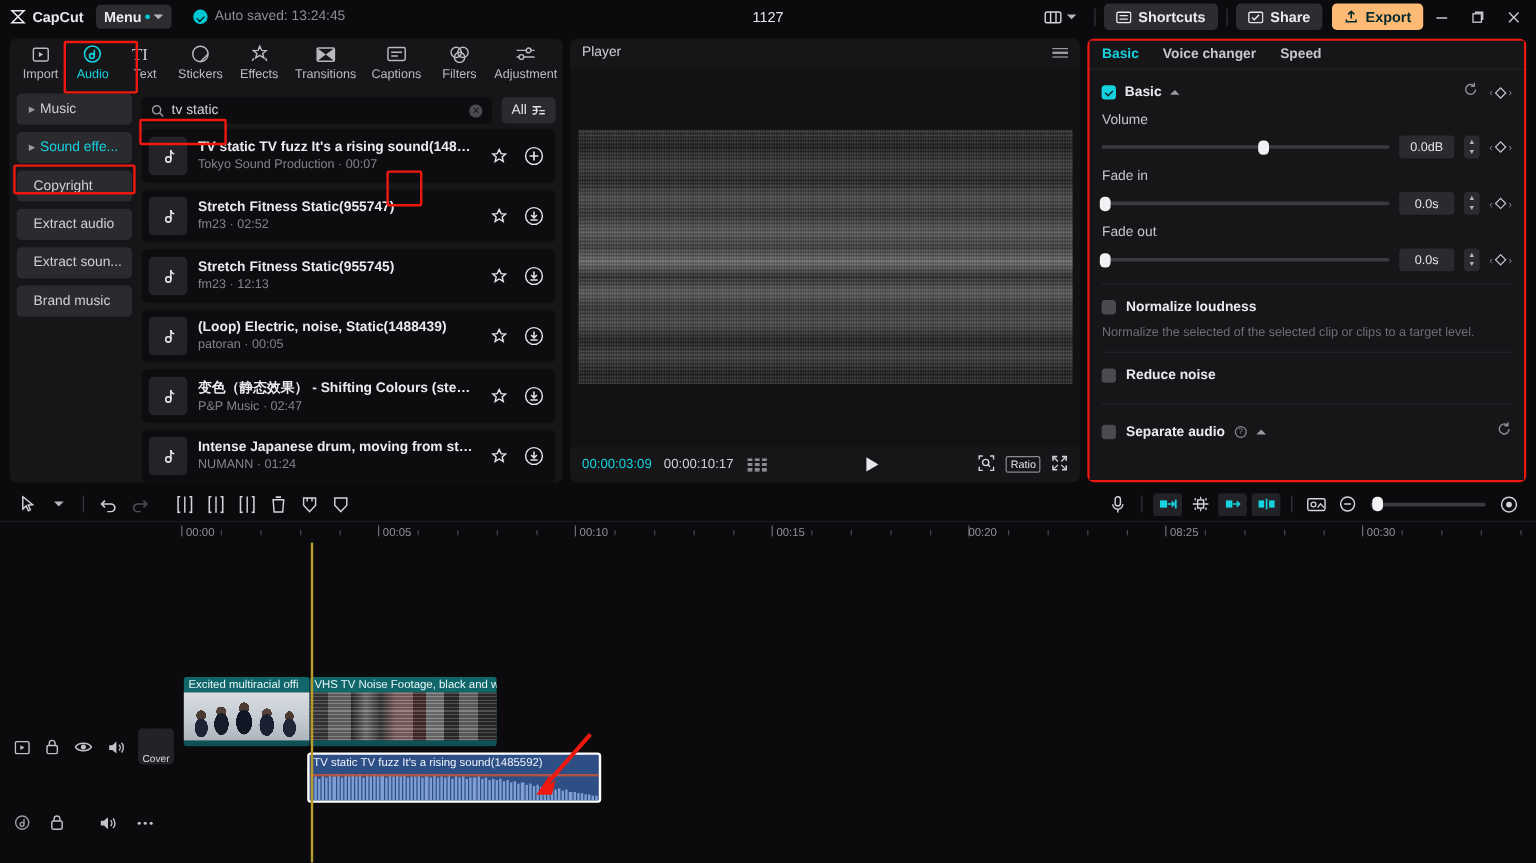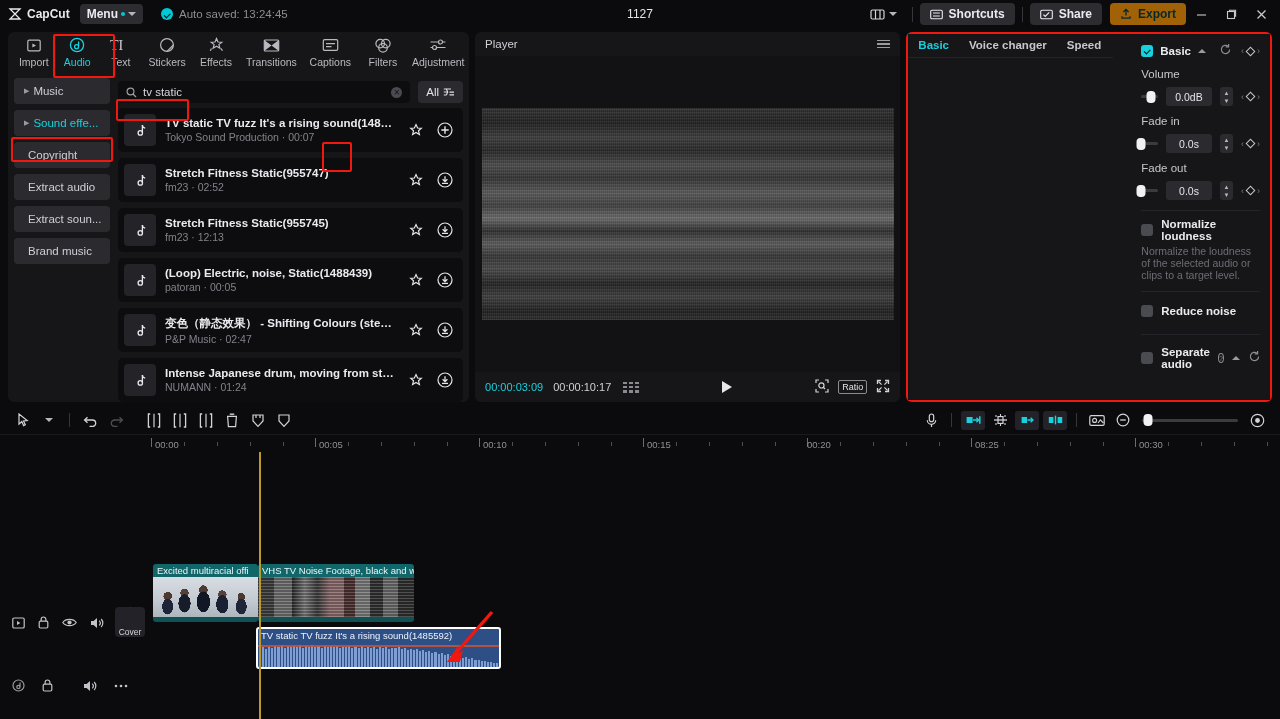--- a/index.html
+++ b/index.html
@@ -28,21 +28,21 @@
   .caret-dn { width:0;height:0;border-left:4px solid transparent;border-right:4px solid transparent;border-top:4px solid #b5b5bb; }
   .autosave { margin-left: 18px; display: flex; align-items: center; gap: 6px; font-size: 11.5px; color: #8d8d94; }
   .check-circle { width:12px;height:12px;border-radius:50%;background:#00c8d4;position:relative; }
   .check-circle::after{content:"";position:absolute;left:3px;top:5px;width:5px;height:2.5px;border-left:1.6px solid #0b0b0d;border-bottom:1.6px solid #0b0b0d;transform:rotate(-45deg);}
   .proj-title { position:absolute; left:0; right:0; text-align:center; font-size:12px; color:#e4e4e9; pointer-events:none; }
   .tb-right { margin-left:auto; display:flex; align-items:center; gap:0px; }
   .layout-btn { display:flex;align-items:center;gap:4px;padding:0 8px;height:22px;cursor:default; }
   .vsep { width:1px;height:15px;background:#35353b;margin:0 7px; }
   .pill { display:flex;align-items:center;gap:6px;height:22px;border-radius:4px;padding:0 10px;font-size:12px;font-weight:bold;color:#eaeaef;background:#2c2c31;cursor:default; }
   .pill.share { background:#2c2c31; }
-  .pill.export { background:#a16207; color:#05282c; }
+  .pill.export { background:#fdba74; color:#05282c; }
   .winbtn { width:30px;height:28px;display:flex;align-items:center;justify-content:center;color:#c9c9cf;font-size:13px;cursor:default; }
 
   
   .mid { display:flex; flex:none; height: 374px; padding: 0 0 0 0; }
 
   
   .leftpanel { width: 464px; margin:4px 0 0 8px; background:#161619; border-radius:6px; display:flex; flex-direction:column; overflow:hidden; position:relative;}
   .navbar { height:40px; display:flex; align-items:center; padding-left:4px; gap:0px; }
   .navitem { width:48px; display:flex;flex-direction:column;align-items:center;justify-content:center;gap:2px;font-size:10.5px;color:#b9b9c0;cursor:default;height:40px;}
   .navitem.wide { width:54px; }
@@ -93,21 +93,21 @@
   .tc-cur { color:#16d2de; }
   .tc-tot { color:#cfcfd5; }
   .frames { display:flex;gap:2px;margin-left:2px; }
   .frames i { width:4px;height:11px;background:linear-gradient(180deg,#8a8a91 0 2px,transparent 2px 4px,#8a8a91 4px 6px,transparent 6px 8px,#8a8a91 8px 11px);display:block; }
   .play-wrap { flex:1;display:flex;align-items:center;justify-content:center; }
   .play-tri { width:0;height:0;border-left:10px solid #e6e6eb;border-top:6px solid transparent;border-bottom:6px solid transparent;cursor:default; }
   .ft-right { display:flex;align-items:center;gap:9px;justify-content:flex-end; }
   .ratio-btn { border:1px solid #8a8a91;border-radius:2px;font-size:9px;padding:1px 3px;color:#e2e2e8;cursor:default; }
 
   
-  .rightpanel { width:368px;margin:4px 8px 0 6px;background:#161619;border-radius:6px;display:flex;flex-direction:row;overflow:hidden;position:relative;gap:16px; }
+  .rightpanel { width:368px;margin:4px 8px 0 6px;background:#161619;border-radius:6px;display:flex;flex-direction:column;overflow:hidden;position:relative; }
   .rtabs { height:26px;display:flex;align-items:center;gap:20px;padding:0 12px;border-bottom:1px solid #232327;font-size:11.5px;font-weight:bold; }
   .rtab { color:#c6c6cc;cursor:default; }
   .rtab.active { color:#16d2de; }
   .rp-body { flex:1;padding:8px 12px 0 12px;overflow:hidden; }
   .sec-hd { display:flex;align-items:center;gap:7px;height:22px;margin-bottom:6px; }
   .cbx { width:12px;height:12px;border-radius:3px;background:#16d2de;position:relative;cursor:default;flex:none; }
   .cbx::after { content:"";position:absolute;left:3px;top:3.5px;width:5px;height:2.5px;border-left:1.5px solid #0b0b0d;border-bottom:1.5px solid #0b0b0d;transform:rotate(-45deg); }
   .cbx.off { background:#4a4a51; }
   .cbx.off::after { display:none; }
   .sec-title { font-size:11.5px;font-weight:bold;color:#eaeaef; }
@@ -683,21 +683,21 @@
           </div>
         </div>
 
         <div class="divider"></div>
 
         <div>
           <div class="togrow">
             <span class="cbx off"></span>
             <span class="tog-lbl">Normalize loudness</span>
           </div>
-          <div class="hint">Normalize the loudness of the selected audio or clips to a target level.</div>
+          <div class="hint">Normalize the selected of the selected clip or clips to a target level.</div>
         </div>
 
         <div class="divider"></div>
 
         <div class="togrow">
           <span class="cbx off"></span>
           <span class="tog-lbl">Reduce noise</span>
         </div>
 
         <div class="divider" style="margin:14px 0;"></div>

